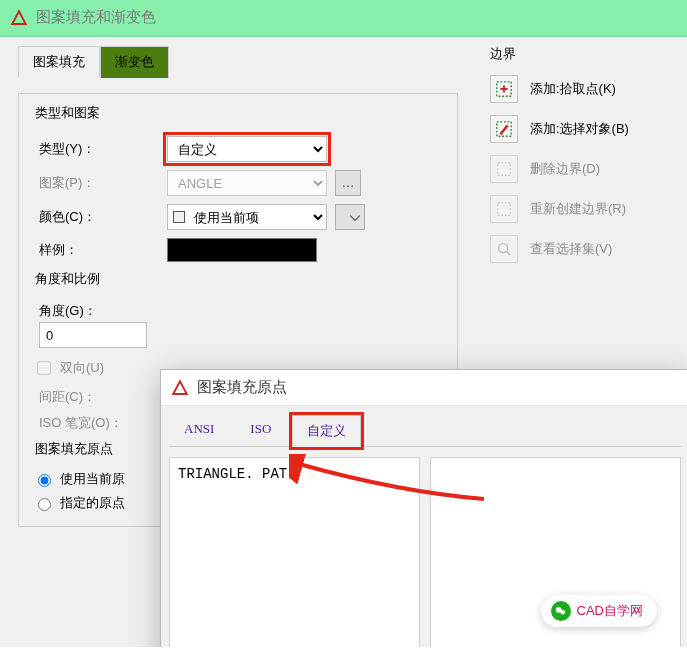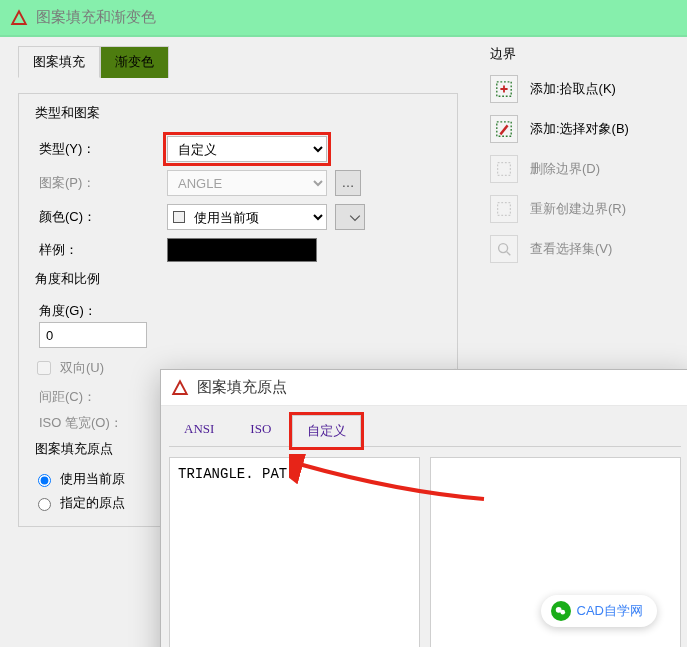--- a/index.html
+++ b/index.html
@@ -62,21 +62,21 @@
 .pop-red { outline: 3px solid #e72418; }
 .pop-lists { display: flex; gap: 10px; margin-top: 10px; }
 .listbox { flex: 1; height: 200px; border: 1px solid #cfcfcf; background: #fff; padding: 6px 8px; overflow: auto; }
 .list-item { padding: 2px 0; font-family: "Courier New", monospace; font-size: 14px; }
 
 .arrow { position: absolute; pointer-events: none; }
 
 .watermark { position: absolute; color: rgba(0,0,0,0.12); font-family: Arial, sans-serif; pointer-events: none; user-select: none; }
 .wm-url { font-size: 40px; font-weight: 400; letter-spacing: 1px; }
 
-.wechat-badge { position: absolute; right: 30px; bottom: 20px; background: #fff; border-radius: 18px; padding: 6px 14px 6px 10px; display: flex; align-items: center; gap: 6px; box-shadow: 0 2px 8px rgba(0,0,0,0.2); font-size: 13px; color: #3b82f6; z-index: 50; }
+.wechat-badge { position: absolute; right: 30px; bottom: 20px; background: #fff; border-radius: 18px; padding: 6px 14px 6px 10px; display: flex; align-items: center; gap: 6px; box-shadow: 0 2px 8px rgba(0,0,0,0.2); font-size: 13px; color: #be185d; z-index: 50; }
 .wechat-icon { width: 20px; height: 20px; border-radius: 50%; background: #1aad19; display: flex; align-items: center; justify-content: center; color: #fff; }
 </style>
 </head>
 <body>
 
 <div class="titlebar">
   <span class="app-icon">
     <svg viewBox="0 0 24 24">
         <path d="M3 20 L12 3 L21 20 Z" fill="none" stroke="#c02a1f" stroke-width="2.5"></path>
       </svg>

